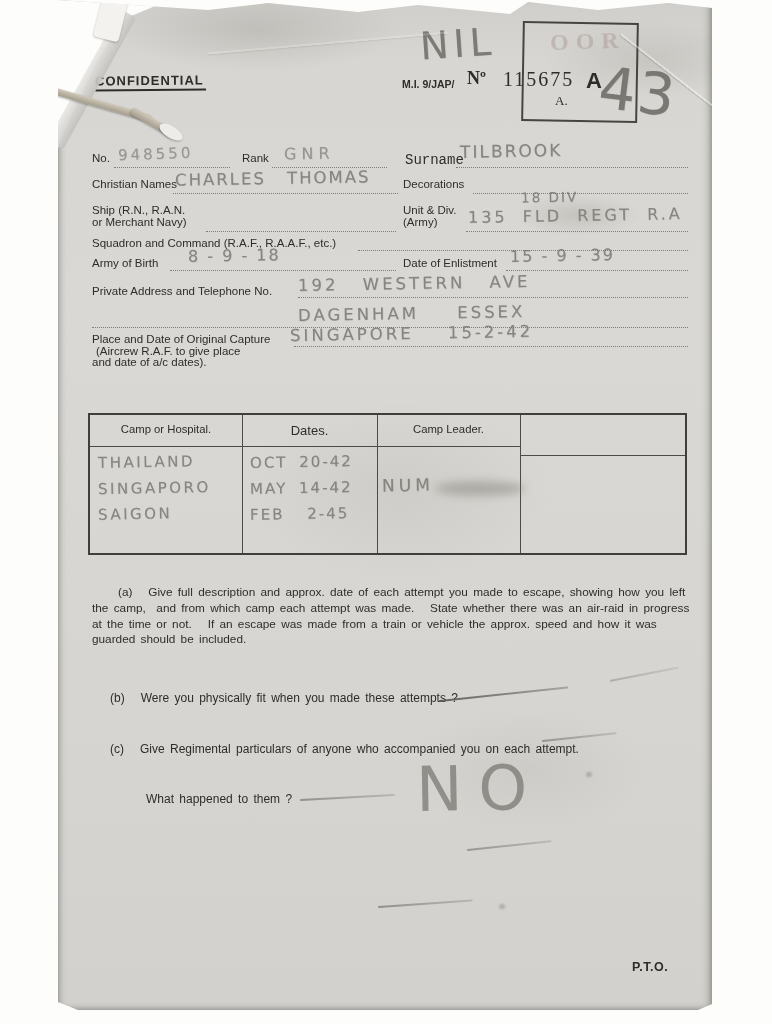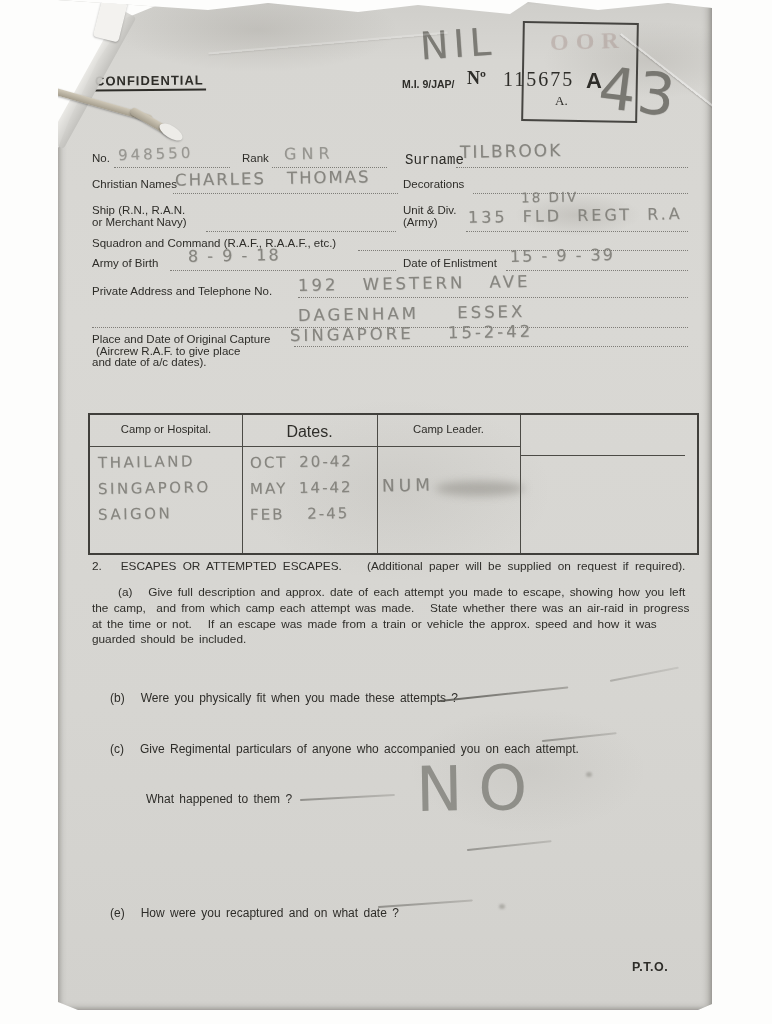--- a/index.html
+++ b/index.html
@@ -99,57 +99,55 @@
     <div class="abs dots" style="left:34px;top:327px;width:596px;"></div>
     <span class="abs hand" style="left:240px;top:304px;font-size:16.5px;letter-spacing:3px;word-spacing:30px;">DAGENHAM ESSEX</span>
 
     <span class="abs print" style="left:34px;top:333px;font-size:11.5px;">Place and Date of Original Capture</span>
     <span class="abs print" style="left:38px;top:345px;font-size:11.5px;">(Aircrew R.A.F. to give place</span>
     <span class="abs print" style="left:34px;top:356px;font-size:11.5px;">and date of a/c dates).</span>
     <div class="abs dots" style="left:236px;top:346px;width:394px;"></div>
     <span class="abs hand" style="left:232px;top:324px;font-size:16.5px;letter-spacing:3px;word-spacing:26px;">SINGAPORE 15-2-42</span>
 
 
-    <div class="abs" style="left:30px;top:413px;width:595px;height:138px;border:2.5px solid rgba(48,47,42,.9);padding-left:12px;">
+    <div class="abs" style="left:30px;top:413px;width:595px;height:138px;border:2.5px solid rgba(48,47,42,.9);">
       <div class="vline" style="left:152px;"></div>
       <div class="vline" style="left:287px;"></div>
       <div class="vline" style="left:430px;"></div>
       <div class="abs" style="left:0;top:31px;width:430px;height:1.2px;background:#4c4b46;"></div>
       <div class="abs" style="left:430px;top:40px;width:165px;height:1.2px;background:#4c4b46;"></div>
       <div class="abs print" style="left:0;top:8px;width:152px;text-align:center;font-size:11.3px;">Camp or Hospital.</div>
-      <div class="abs print" style="left:152px;top:8px;width:135px;text-align:center;font-size:16px;">Dates.</div>
+      <div class="abs print" style="left:152px;top:8px;width:135px;text-align:center;font-size:13px;">Dates.</div>
       <div class="abs print" style="left:287px;top:8px;width:143px;text-align:center;font-size:11.3px;">Camp Leader.</div>
       <span class="abs hand" style="left:8px;top:38px;font-size:15px;letter-spacing:2.5px;">THAILAND</span>
       <span class="abs hand" style="left:8px;top:64px;font-size:15px;letter-spacing:2.5px;">SINGAPORO</span>
       <span class="abs hand" style="left:8px;top:90px;font-size:15px;letter-spacing:2.5px;">SAIGON</span>
       <span class="abs hand" style="left:160px;top:38px;font-size:15px;letter-spacing:2px;word-spacing:5px;">OCT 20-42</span>
       <span class="abs hand" style="left:160px;top:64px;font-size:15px;letter-spacing:2px;word-spacing:5px;">MAY 14-42</span>
       <span class="abs hand" style="left:160px;top:90px;font-size:15px;letter-spacing:2px;word-spacing:16px;">FEB 2-45</span>
       <span class="abs hand" style="left:292px;top:60px;font-size:17px;letter-spacing:4px;">NUM</span>
       <div class="smudge" style="left:345px;top:66px;width:90px;height:15px;"></div>
     </div>
 
-    <div class="abs print" style="left:34px;top:559px;width:600px;font-size:11.8px;word-spacing:3px;">2.   ESCAPES OR ATTEMPTED ESCAPES.    (Additional paper will be supplied on request if required).</div>
     <div class="abs print" style="left:34px;top:585px;width:600px;font-size:11.8px;line-height:15.8px;word-spacing:2px;text-indent:26px;">(a)   Give full description and approx. date of each attempt you made to escape, showing how you left the camp,  and from which camp each attempt was made.   State whether there was an air-raid in progress at the time or not.   If an escape was made from a train or vehicle the approx. speed and how it was guarded should be included.</div>
 
     <span class="abs print" style="left:52px;top:691px;font-size:12px;word-spacing:2px;">(b)   Were you physically fit when you made these attempts ?</span>
     <div class="abs stroke" style="left:381px;top:700px;width:130px;transform:rotate(-6deg);"></div>
     <div class="abs stroke" style="left:552px;top:680px;width:70px;opacity:.35;transform:rotate(-11deg);"></div>
 
     <span class="abs print" style="left:52px;top:742px;font-size:12px;word-spacing:2px;">(c)   Give Regimental particulars of anyone who accompanied you on each attempt.</span>
     <div class="abs stroke" style="left:484px;top:740px;width:75px;opacity:.55;transform:rotate(-6deg);"></div>
 
     <span class="abs print" style="left:88px;top:792px;font-size:12px;word-spacing:2px;">What happened to them ?</span>
     <div class="abs stroke" style="left:242px;top:799px;width:95px;opacity:.6;transform:rotate(-3deg);"></div>
     <span class="abs hand" style="left:358px;top:752px;font-size:62px;letter-spacing:16px;color:rgba(118,117,111,.8);transform:rotate(-1deg);text-shadow:none;">NO</span>
     <div class="smudge" style="left:528px;top:772px;width:6px;height:5px;filter:blur(1px);"></div>
 
     <div class="abs stroke" style="left:409px;top:849px;width:85px;opacity:.55;transform:rotate(-6deg);"></div>
 
-    <span class="abs print" style="left:52px;top:906px;font-size:12px;word-spacing:2px;">(e)   How were you recaptured and on what date ?</span>
     <div class="abs stroke" style="left:320px;top:906px;width:95px;opacity:.6;transform:rotate(-4deg);"></div>
     <div class="smudge" style="left:441px;top:904px;width:6px;height:5px;filter:blur(1px);"></div>
 
     <span class="abs print b" style="left:574px;top:960px;font-size:12.5px;letter-spacing:.5px;">P.T.O.</span>
 
     <div class="corner-white"></div>
     <div class="fold"></div>
     <div class="tape"></div>
     <div class="string" style="left:-16px;top:100px;width:112px;height:7px;transform:rotate(16deg);"></div>
     <div class="string" style="left:70px;top:118px;width:48px;height:8px;transform:rotate(30deg);"></div>

